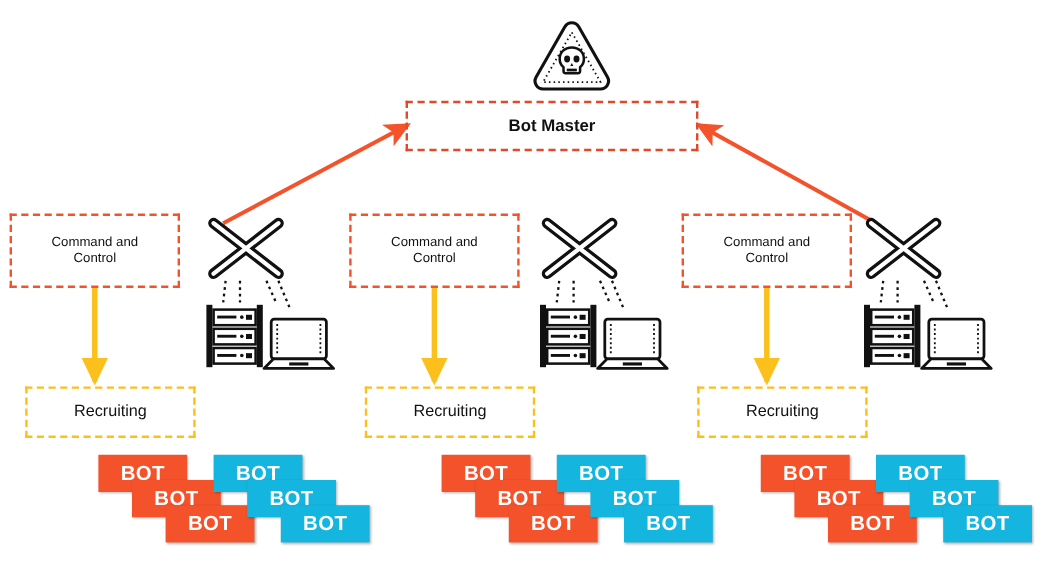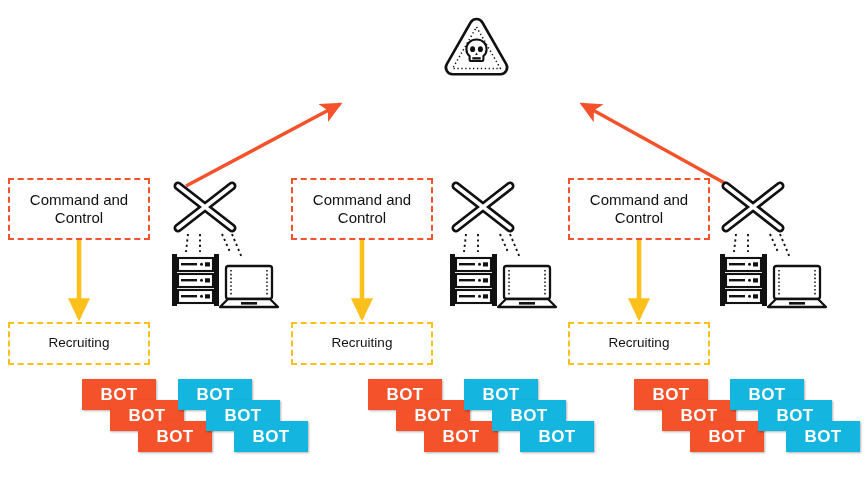--- a/index.html
+++ b/index.html
@@ -29,28 +29,29 @@
     line-height: 1.22;
     background: transparent;
   }
   .dbox-master {
     border: 2px dashed #E0492A;
     font-size: 14px;
     font-weight: bold;
   }
   .dbox-cc {
     border: 2px dashed #F4522A;
-    font-size: 15px;
+    font-size: 11px;
     font-weight: normal;
     padding: 0 6px;
   }
   .dbox-rec {
     border: 2px dashed #FBC01C;
     font-size: 13.5px;
     font-weight: normal;
+    margin-left: 13px;
   }
   
   #overlay {
     position: absolute;
     left: 0;
     top: 0;
     width: 868px;
     height: 488px;
     pointer-events: none;
   }
@@ -247,20 +248,23 @@
       <g>
         <rect x="56" y="86" width="46" height="33" rx="2.5" fill="#ffffff" stroke="#111111" stroke-width="2.3"></rect>
         <line x1="61" y1="90" x2="61" y2="115" stroke="#111111" stroke-width="1.5" stroke-dasharray="1.6 2.2"></line>
         <line x1="97" y1="90" x2="97" y2="115" stroke="#111111" stroke-width="1.5" stroke-dasharray="1.6 2.2"></line>
         <path d="M50,127 L58,119 L100,119 L108,127 Z" fill="#ffffff" stroke="#111111" stroke-width="2.3" stroke-linejoin="round"></path>
         <rect x="71" y="122" width="16" height="2.6" fill="#111111"></rect>
       </g>
     </g>
   </svg>
 
+  <div class="dbox dbox-master" style="left:338px; top:84px; width:244px; height:42px;">
+    <span>Bot Master</span>
+  </div>
 
   <div class="dbox dbox-cc" style="left:8px; top:178px; width:142px; height:62px;">
     <span>
       <span>Command and</span><br>
       <span>Control</span>
     </span>
   </div>
   <div class="dbox dbox-cc" style="left:291px; top:178px; width:142px; height:62px;">
     <span>
       <span>Command and</span><br>

